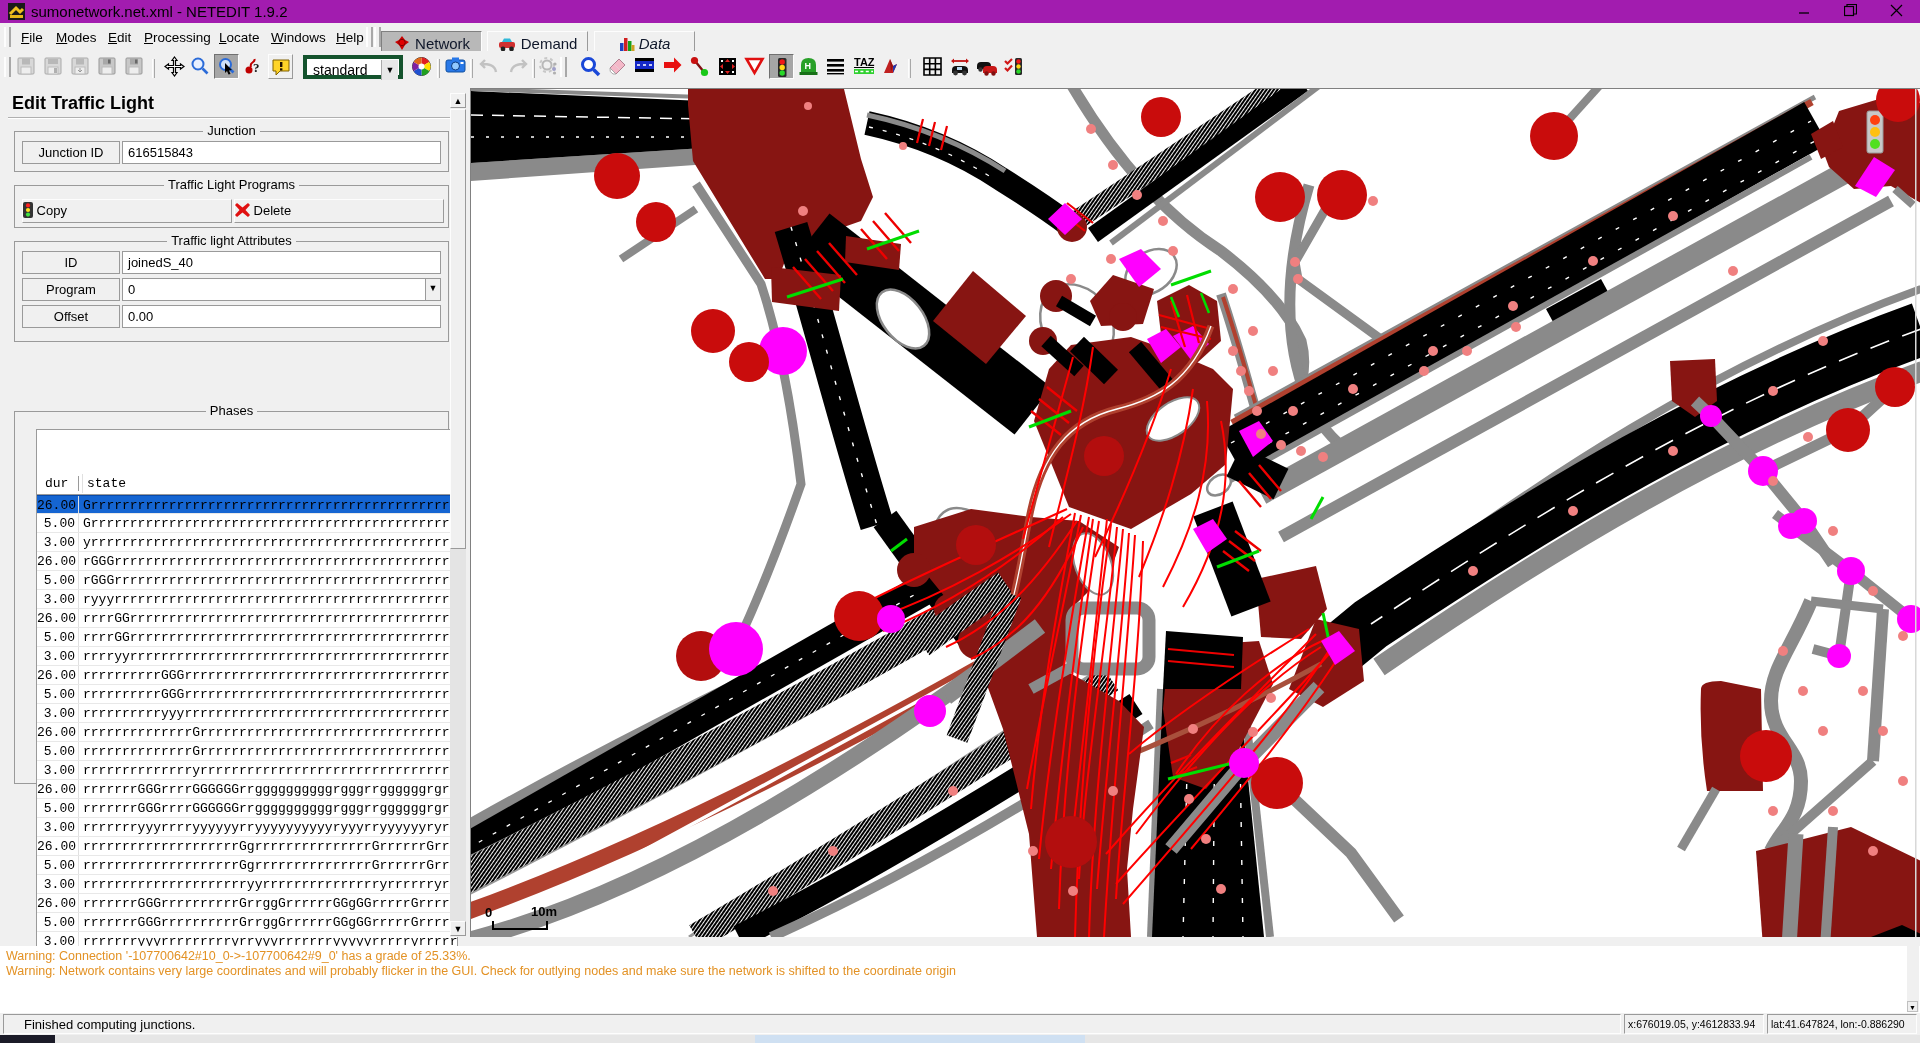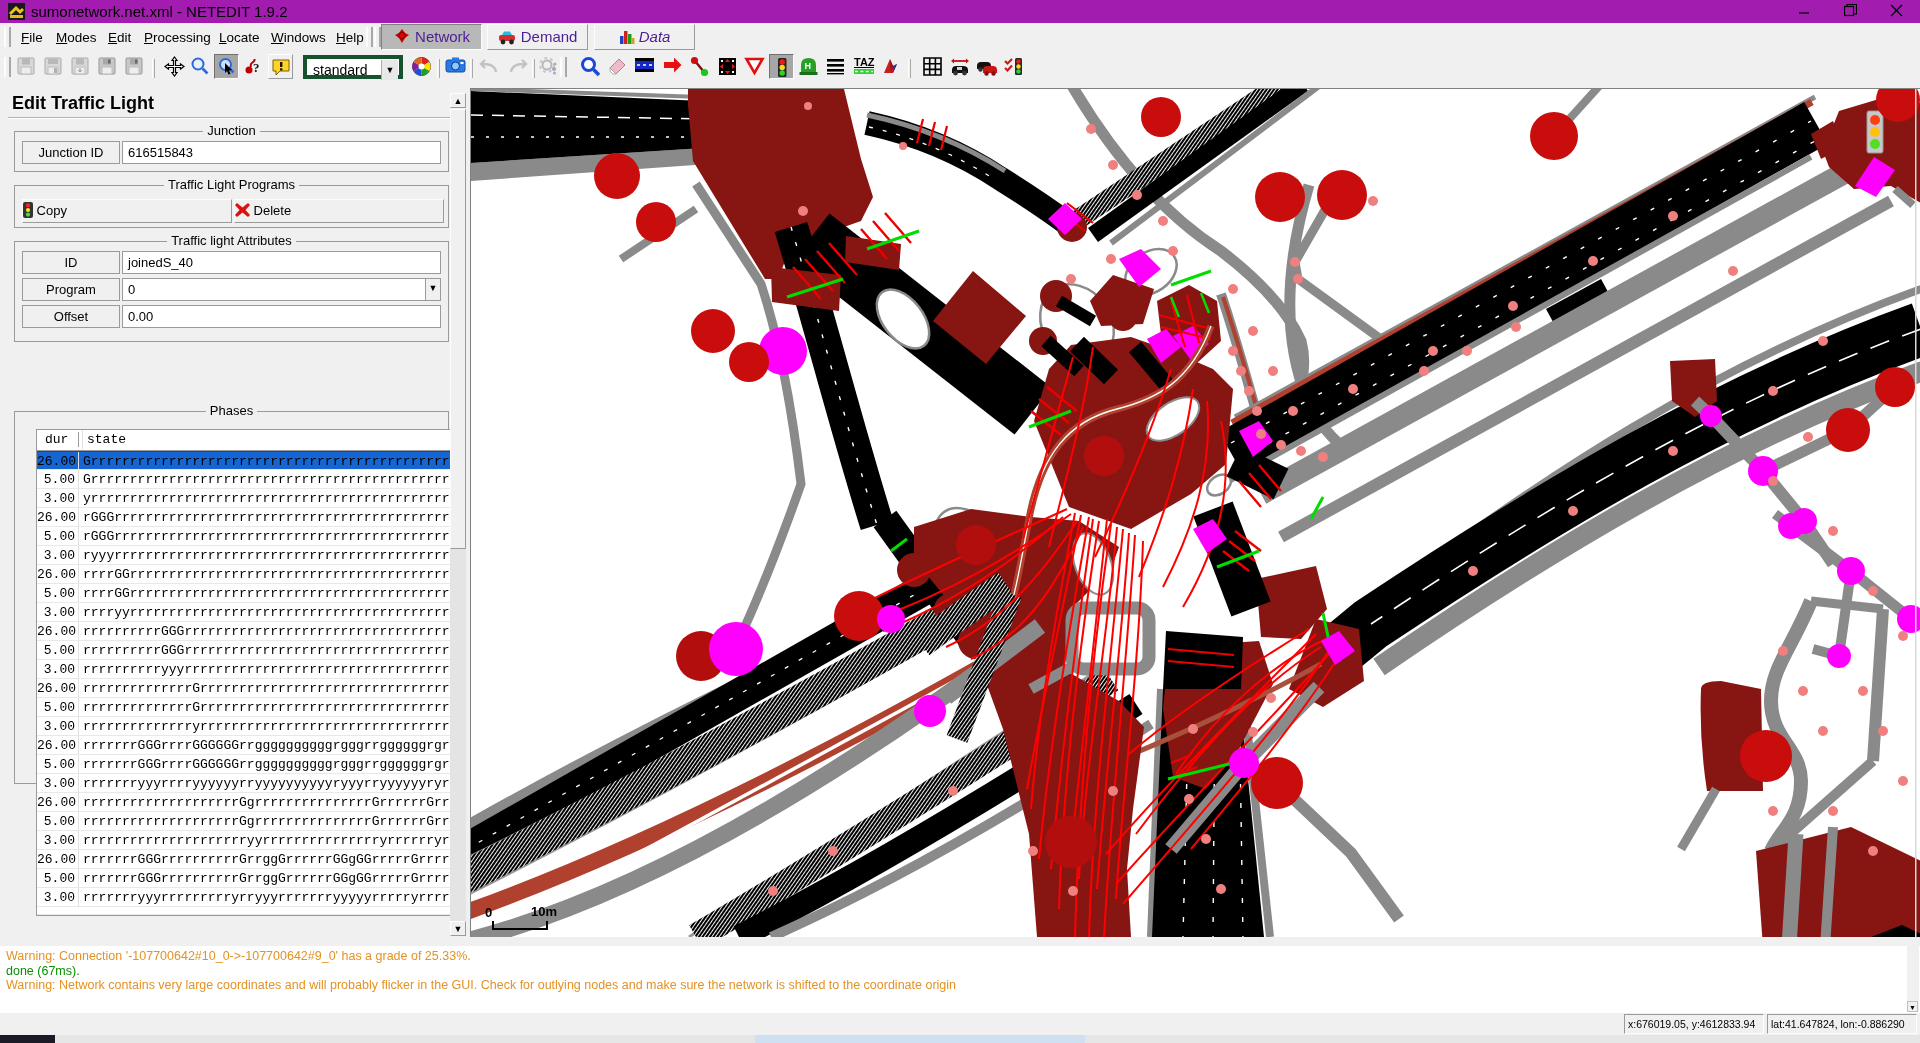--- a/index.html
+++ b/index.html
@@ -6,21 +6,21 @@
 html,body { width:1920px; height:1043px; overflow:hidden; background:#f0f0f0;
   font-family:"Liberation Sans", sans-serif; }
 #titlebar { position:absolute; left:0; top:0; width:1920px; height:23px; background:#a21caf; }
 #titlebar .ttext { position:absolute; left:31px; top:3px; font-size:15px; color:#000; }
 #menubar { position:absolute; left:0; top:23px; width:1920px; height:28px; background:#f0f0f0; }
 .grip { position:absolute; top:4px; width:7px; height:20px;
   border-left:2px solid #fdfdfd; border-right:2px solid #a8a8a8; }
 .grip2 { position:absolute; width:3px;
   border-left:1px solid #fdfdfd; border-right:1px solid #a8a8a8; }
 .menuitem { position:absolute; top:4px; font-size:13.5px; color:#000; height:21px; line-height:21px; }
-.tabbtn { position:absolute; top:1px; height:26px; font-size:15px; color:#4c1d95;
+.tabbtn { position:absolute; top:8px; height:26px; font-size:15px; color:#0f172a;
   background:#f0f0f0; border:1px solid #f0f0f0; text-align:center; line-height:24px; }
 .tabraised { border-top:1px solid #fdfdfd; border-left:1px solid #fdfdfd;
   border-bottom:1px solid #9a9a9a; border-right:1px solid #9a9a9a; }
 .tabpressed { background:#b8b8b8; border-top:1px solid #808080; border-left:1px solid #808080;
   border-bottom:1px solid #fdfdfd; border-right:1px solid #fdfdfd; }
 #toolbar { position:absolute; left:0; top:51px; width:1920px; height:33px; background:#f0f0f0; }
 .tbtn { position:absolute; top:3px; width:25px; height:25px; }
 .tbtn svg { position:absolute; left:2px; top:2px; }
 .pressed { background:#a6a6a6; border-top:1px solid #707070; border-left:1px solid #707070;
   border-bottom:1px solid #fdfdfd; border-right:1px solid #fdfdfd; }
@@ -385,21 +385,21 @@
     <div class="flabel" style="top:36px;">Program</div>
     <div class="ffield" style="top:36px;">0
       <span style="position:absolute;right:0;top:0;width:15px;height:21px;background:#f0f0f0;border-left:1px solid #9a9a9a;text-align:center;line-height:19px;font-size:9px;">▼</span>
     </div>
     <div class="flabel" style="top:63px;">Offset</div>
     <div class="ffield" style="top:63px;">0.00</div>
   </div>
   <div class="gbox" style="top:323px;height:373px;">
     <div class="glabel"><span>Phases</span></div>
     <div id="phasetable">
-        <div class="prow" style="border-bottom:1px solid #9a9a9a;height:21px;"><span class="dur" style="text-align:left;padding-left:8px;">dur</span><span style="border-left:1px solid #9a9a9a;margin-left:3px;"></span><span class="st">state</span></div>
+        <div class="prow" style="border-bottom:1px solid #9a9a9a;height:21px;margin-top:44px;"><span class="dur" style="text-align:left;padding-left:8px;">dur</span><span style="border-left:1px solid #9a9a9a;margin-left:3px;"></span><span class="st">state</span></div>
         <div class="prow" style="background:#1565d2;border-top:1px solid #0a4aa8;"><span class="dur">26.00</span><span class="st">Grrrrrrrrrrrrrrrrrrrrrrrrrrrrrrrrrrrrrrrrrrrrrrrrrrrrrrrr</span></div>
         <div class="prow"><span class="dur">5.00</span><span class="st">Grrrrrrrrrrrrrrrrrrrrrrrrrrrrrrrrrrrrrrrrrrrrrrrrrrrrrrrr</span></div>
         <div class="prow"><span class="dur">3.00</span><span class="st">yrrrrrrrrrrrrrrrrrrrrrrrrrrrrrrrrrrrrrrrrrrrrrrrrrrrrrrrr</span></div>
         <div class="prow"><span class="dur">26.00</span><span class="st">rGGGrrrrrrrrrrrrrrrrrrrrrrrrrrrrrrrrrrrrrrrrrrrrrrrrrrrrr</span></div>
         <div class="prow"><span class="dur">5.00</span><span class="st">rGGGrrrrrrrrrrrrrrrrrrrrrrrrrrrrrrrrrrrrrrrrrrrrrrrrrrrrr</span></div>
         <div class="prow"><span class="dur">3.00</span><span class="st">ryyyrrrrrrrrrrrrrrrrrrrrrrrrrrrrrrrrrrrrrrrrrrrrrrrrrrrrr</span></div>
         <div class="prow"><span class="dur">26.00</span><span class="st">rrrrGGrrrrrrrrrrrrrrrrrrrrrrrrrrrrrrrrrrrrrrrrrrrrrrrrrrr</span></div>
         <div class="prow"><span class="dur">5.00</span><span class="st">rrrrGGrrrrrrrrrrrrrrrrrrrrrrrrrrrrrrrrrrrrrrrrrrrrrrrrrrr</span></div>
         <div class="prow"><span class="dur">3.00</span><span class="st">rrrryyrrrrrrrrrrrrrrrrrrrrrrrrrrrrrrrrrrrrrrrrrrrrrrrrrrr</span></div>
         <div class="prow"><span class="dur">26.00</span><span class="st">rrrrrrrrrrGGGrrrrrrrrrrrrrrrrrrrrrrrrrrrrrrrrrrrrrrrrrrrr</span></div>
@@ -755,26 +755,26 @@
 
 <g>
 <path d="M22,832 v8 h54 v-8" stroke="#000" stroke-width="2" fill="none"></path>
 <text x="14" y="828" font-size="13" font-weight="bold" font-family="Liberation Sans">0</text>
 <text x="60" y="827" font-size="13" font-weight="bold" font-family="Liberation Sans">10m</text>
 </g>
 </svg>
 </div>
 <div id="logarea">
   <div class="warn">Warning: Connection '-107700642#10_0-&gt;-107700642#9_0' has a grade of 25.33%.</div>
-  <div class="done">done (67ms).</div>
   <div class="warn">Warning: Network contains very large coordinates and will probably flicker in the GUI. Check for outlying nodes and make sure the network is shifted to the coordinate origin</div>
   <div style="position:absolute;right:1px;top:0px;width:12px;height:66px;background:#f0f0f0;">
     <div style="position:absolute;bottom:0;width:11px;height:11px;font-size:7px;text-align:center;line-height:11px;border:1px solid #c0c0c0;">▼</div>
   </div>
 </div>
 <div id="statusbar">
+  <div class="sunken" style="position:absolute;left:3px;top:1px;width:1618px;height:20px;font-size:13px;line-height:19px;padding-left:20px;">Finished computing junctions.</div>
   <div class="sunken" style="position:absolute;left:1624px;top:1px;width:140px;height:20px;font-size:10.5px;line-height:18px;padding-left:3px;white-space:nowrap;overflow:hidden;">x:676019.05, y:4612833.94</div>
   <div class="sunken" style="position:absolute;left:1767px;top:1px;width:150px;height:20px;font-size:10.5px;line-height:18px;padding-left:3px;white-space:nowrap;overflow:hidden;">lat:41.647824, lon:-0.886290</div>
 </div>
 <div id="taskbar">
   <div style="position:absolute;left:0;width:55px;height:8px;background:#1b1b28;"></div>
   <div style="position:absolute;left:755px;width:330px;height:8px;background:#cfe0f2;"></div>
 </div>
 
 </body></html>

